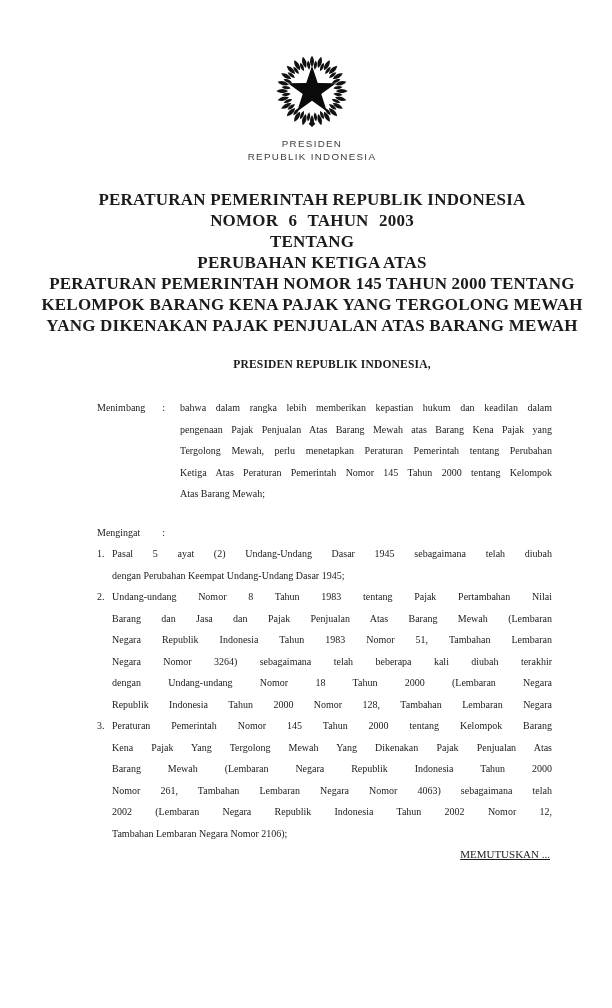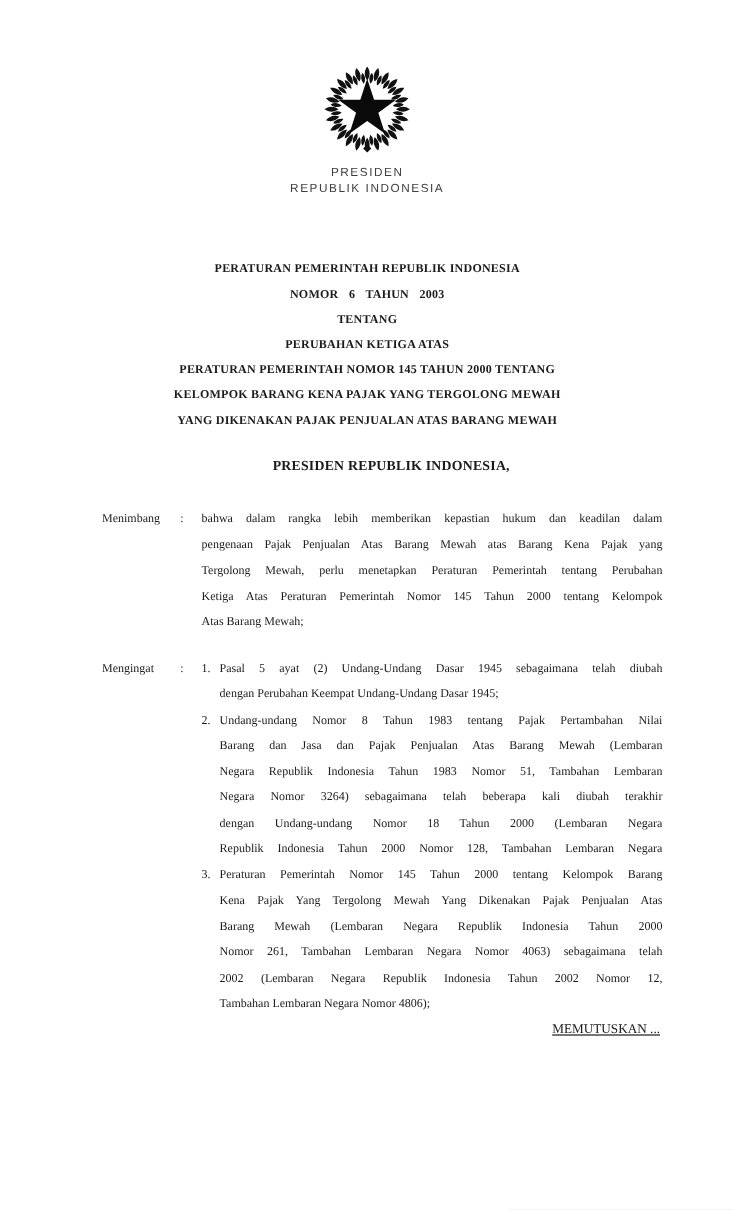--- a/index.html
+++ b/index.html
@@ -6,37 +6,38 @@
   html, body { background: #e8e8e8; }
   .page {
     position: relative;
     width: 612px;
     height: 1008px;
     margin: 0 auto;
     background: #ffffff;
     font-family: "Liberation Serif", serif;
     color: #1b1b1b;
     overflow: hidden;
+    padding-left: 12px;
   }
   
   .letterhead { padding-top: 52px; text-align: center; }
   .emblem { width: 78px; height: 78px; display: inline-block; }
   .emblem-caption {
     margin-top: 4px;
     font-family: "Liberation Sans", sans-serif;
     font-size: 9.8px;
     letter-spacing: 1.3px;
     line-height: 12.5px;
     color: #3d3d3d;
   }
   
   .title-block {
-    margin-top: 50px;
+    margin-top: 26px;
     font-weight: bold;
-    font-size: 10px;
+    font-size: 17px;
     line-height: 21px;
     letter-spacing: 0.2px;
   }
   .title-block .line,
   .title-block .line.line-last { text-align: center; text-align-last: center; }
   .title-block .line:nth-child(2) { word-spacing: 6px; }
   .subject-heading {
     margin-top: 18px;
     text-align: center;
     font-weight: bold;
@@ -46,21 +47,21 @@
     margin-left: 40px;
   }
   
   .clause {
     display: flex;
     padding: 0 60px 0 85px;
     font-size: 10px;
     line-height: 21.5px;
   }
   .clause-menimbang { margin-top: 22px; }
-  .clause-mengingat { margin-top: 17px; }
+  .clause-mengingat { margin-top: 17px; flex-direction: column; }
   .clause-label {
     width: 68px;
     flex-shrink: 0;
     display: flex;
     justify-content: space-between;
     margin-right: 15px;
   }
   .clause-body { flex: 1; min-width: 0; }
   .line { text-align: justify; text-align-last: justify; }
   .line.line-last { text-align-last: left; }
@@ -197,21 +198,21 @@
           </div>
       </div>
       <div class="list-item">
         <div class="list-num">3.</div>
         <div class="list-text">
             <div class="line">Peraturan Pemerintah Nomor 145 Tahun 2000 tentang Kelompok Barang</div>
             <div class="line">Kena Pajak Yang Tergolong Mewah Yang Dikenakan Pajak Penjualan Atas</div>
             <div class="line">Barang Mewah (Lembaran Negara Republik Indonesia Tahun 2000</div>
             <div class="line">Nomor 261, Tambahan Lembaran Negara Nomor 4063) sebagaimana telah</div>
             <div class="line">2002 (Lembaran Negara Republik Indonesia Tahun 2002 Nomor 12,</div>
-            <div class="line line-last">Tambahan Lembaran Negara Nomor 4806);</div>
+            <div class="line line-last">Tambahan Lembaran Negara Nomor 2106);</div>
           </div>
       </div>
     </div>
   </div>
 
   <div class="memutuskan">MEMUTUSKAN ...</div>
 
 </div>
 
 </body></html>

